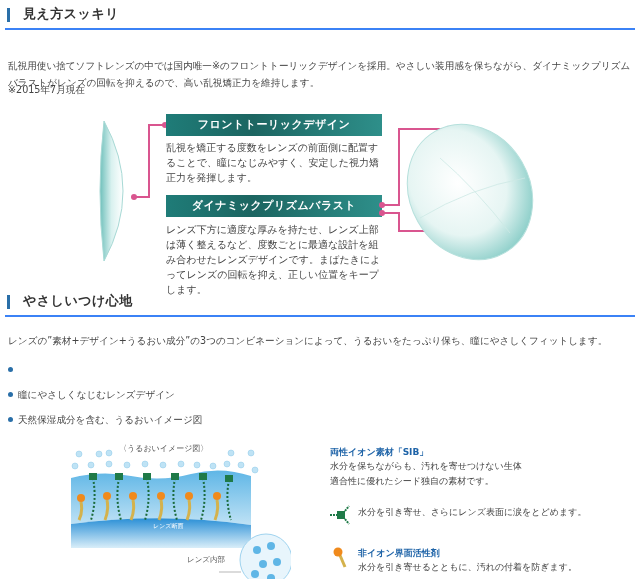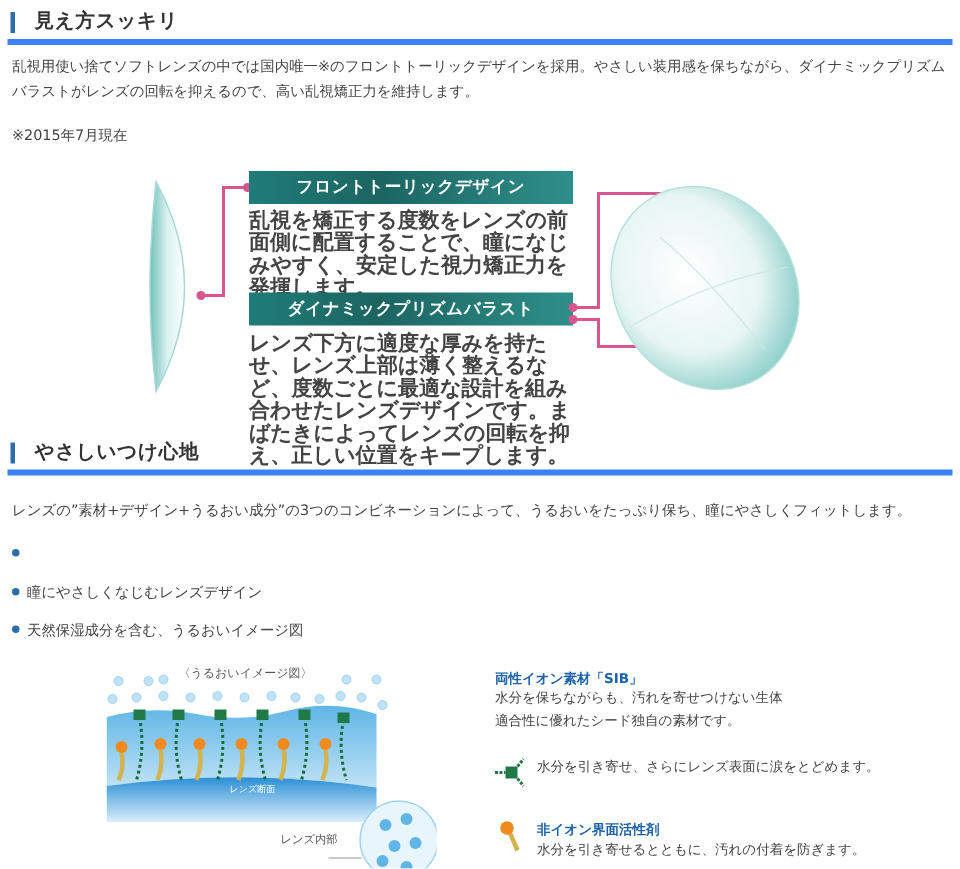--- a/index.html
+++ b/index.html
@@ -1,45 +1,45 @@
 <!DOCTYPE html>
 <html><head>
 <meta charset="utf-8">
 <style>
   * { box-sizing: border-box; margin: 0; padding: 0; }
   html, body { width: 640px; height: 579px; overflow: hidden; background: #ffffff; }
   body { font-family: "DejaVu Sans", "Liberation Sans", sans-serif; color: #333333; position: relative; }
-  .section-head { position: absolute; left: 5px; width: 630px; height: 26px; border-bottom: 4px solid #3b82f6; }
+  .section-head { position: absolute; left: 5px; width: 630px; height: 26px; border-bottom: 2px solid #3b82f6; }
   .section-head .bar { position: absolute; left: 2px; top: 4px; width: 3px; height: 14px; background: #2a6fa8; }
   .section-head .title { position: absolute; left: 18px; top: 1px; font-size: 13px; font-weight: bold; color: #333; letter-spacing: 0.5px; }
   .para { position: absolute; left: 8px; font-size: 9.6px; line-height: 17px; color: #444; width: 630px; }
   .note { position: absolute; left: 8px; font-size: 9.6px; color: #444; }
   
   .diag { position: absolute; left: 90px; top: 106px; width: 450px; height: 170px; }
   .cap-bar { position: absolute; height: 22px; width: 216px; background: linear-gradient(90deg,#1f7c78 0%,#1c6561 40%,#2e8f8a 100%); color: #fff; font-size: 11px; font-weight: bold; text-align: center; line-height: 22px; letter-spacing: 0.5px; }
-  .cap-text { position: absolute; font-size: 14px; line-height: 15px; color: #444; width: 220px; font-weight: bold; }
+  .cap-text { position: absolute; font-size: 10px; line-height: 15px; color: #444; width: 220px; }
   .pink { position: absolute; background: #d9558f; }
   .dot { position: absolute; width: 6px; height: 6px; border-radius: 50%; background: #d9558f; }
   
   .bullet { position: absolute; left: 8px; font-size: 9.6px; color: #444; }
   .bullet .b-dot { display: inline-block; width: 5px; height: 5px; border-radius: 50%; background: #2a6fa8; margin-right: 5px; vertical-align: middle; position: relative; top: -1px; }
   
   .img-wrap { position: absolute; left: 54px; top: 440px; width: 220px; height: 139px; margin-left: 17px; }
   .legend { position: absolute; left: 330px; }
   .legend .l-title { font-size: 9px; font-weight: bold; color: #1f64a8; }
   .legend .l-desc { font-size: 9px; color: #444; line-height: 15px; }
 </style>
 </head>
 <body>
 
 <div class="section-head" style="top:4px;">
   <div class="bar"></div>
   <div class="title">見え方スッキリ</div>
 </div>
-<div class="para" style="top:36px;">乱視用使い捨てソフトレンズの中では国内唯一※のフロントトーリックデザインを採用。やさしい装用感を保ちながら、ダイナミックプリズムバラストがレンズの回転を抑えるので、高い乱視矯正力を維持します。</div>
+<div class="para" style="top:57px;">乱視用使い捨てソフトレンズの中では国内唯一※のフロントトーリックデザインを採用。やさしい装用感を保ちながら、ダイナミックプリズムバラストがレンズの回転を抑えるので、高い乱視矯正力を維持します。</div>
 <div class="note" style="top:84px;">※2015年7月現在</div>
 
 <div class="diag">
 
   <svg style="position:absolute;left:0;top:10px;" width="50" height="150">
     <defs>
       <linearGradient id="lg1" x1="0" x2="1" y1="0" y2="0">
         <stop offset="0" stop-color="#6fc0bb"></stop>
         <stop offset="0.5" stop-color="#d9f1ef"></stop>
         <stop offset="1" stop-color="#ffffff"></stop>

